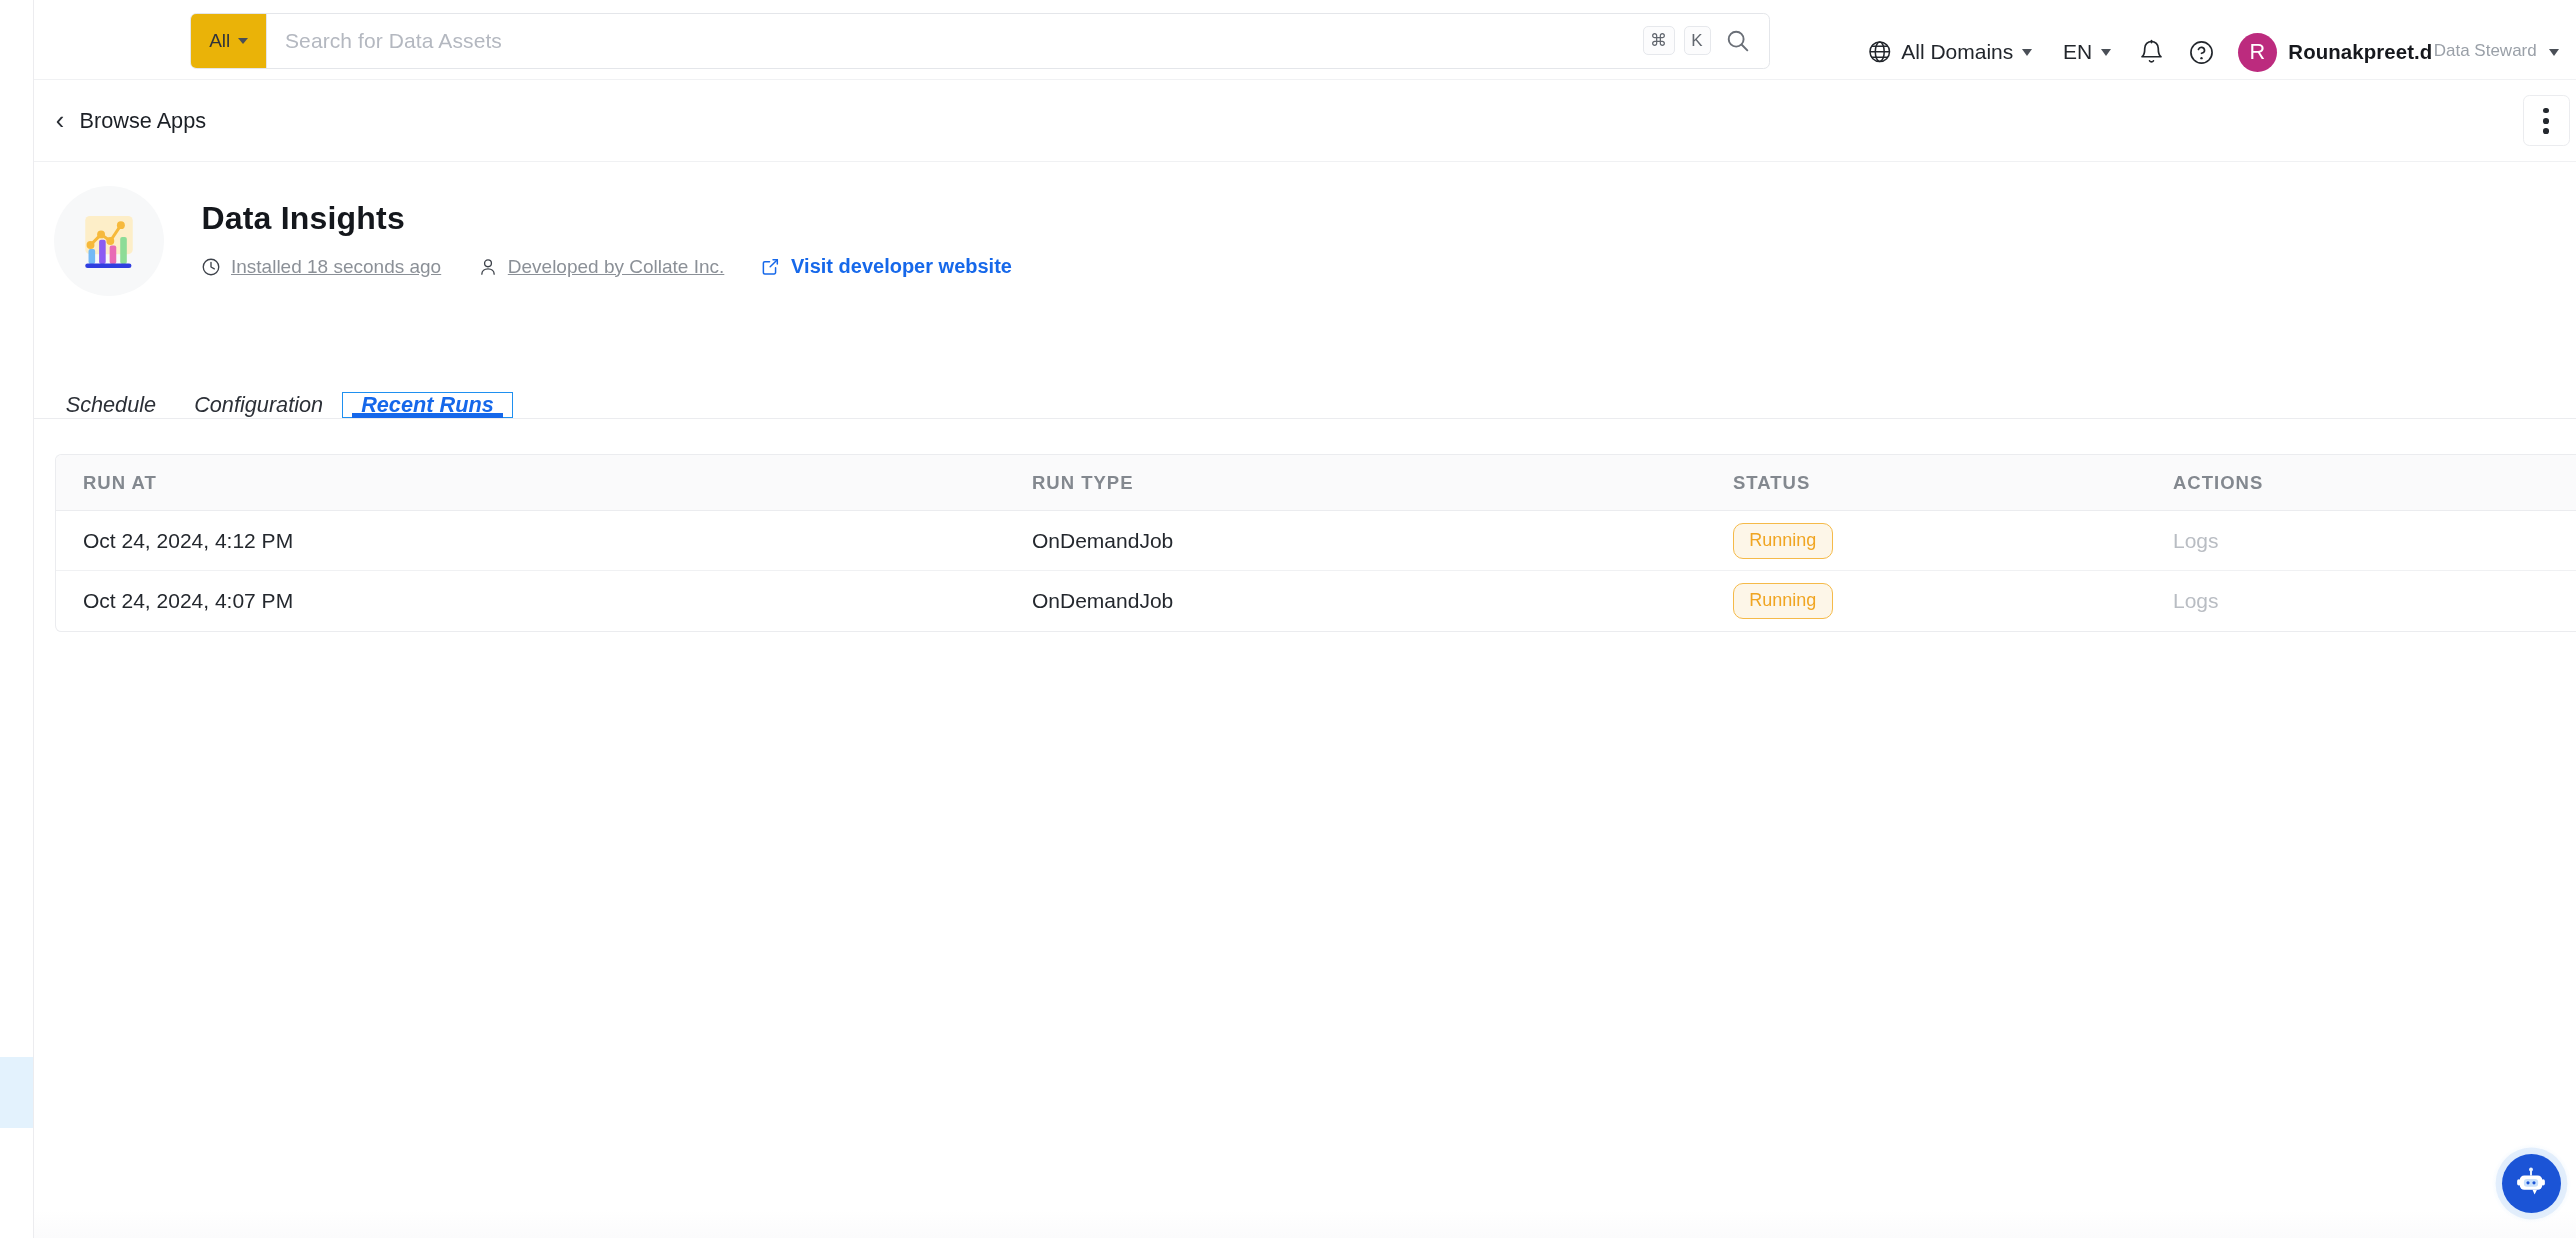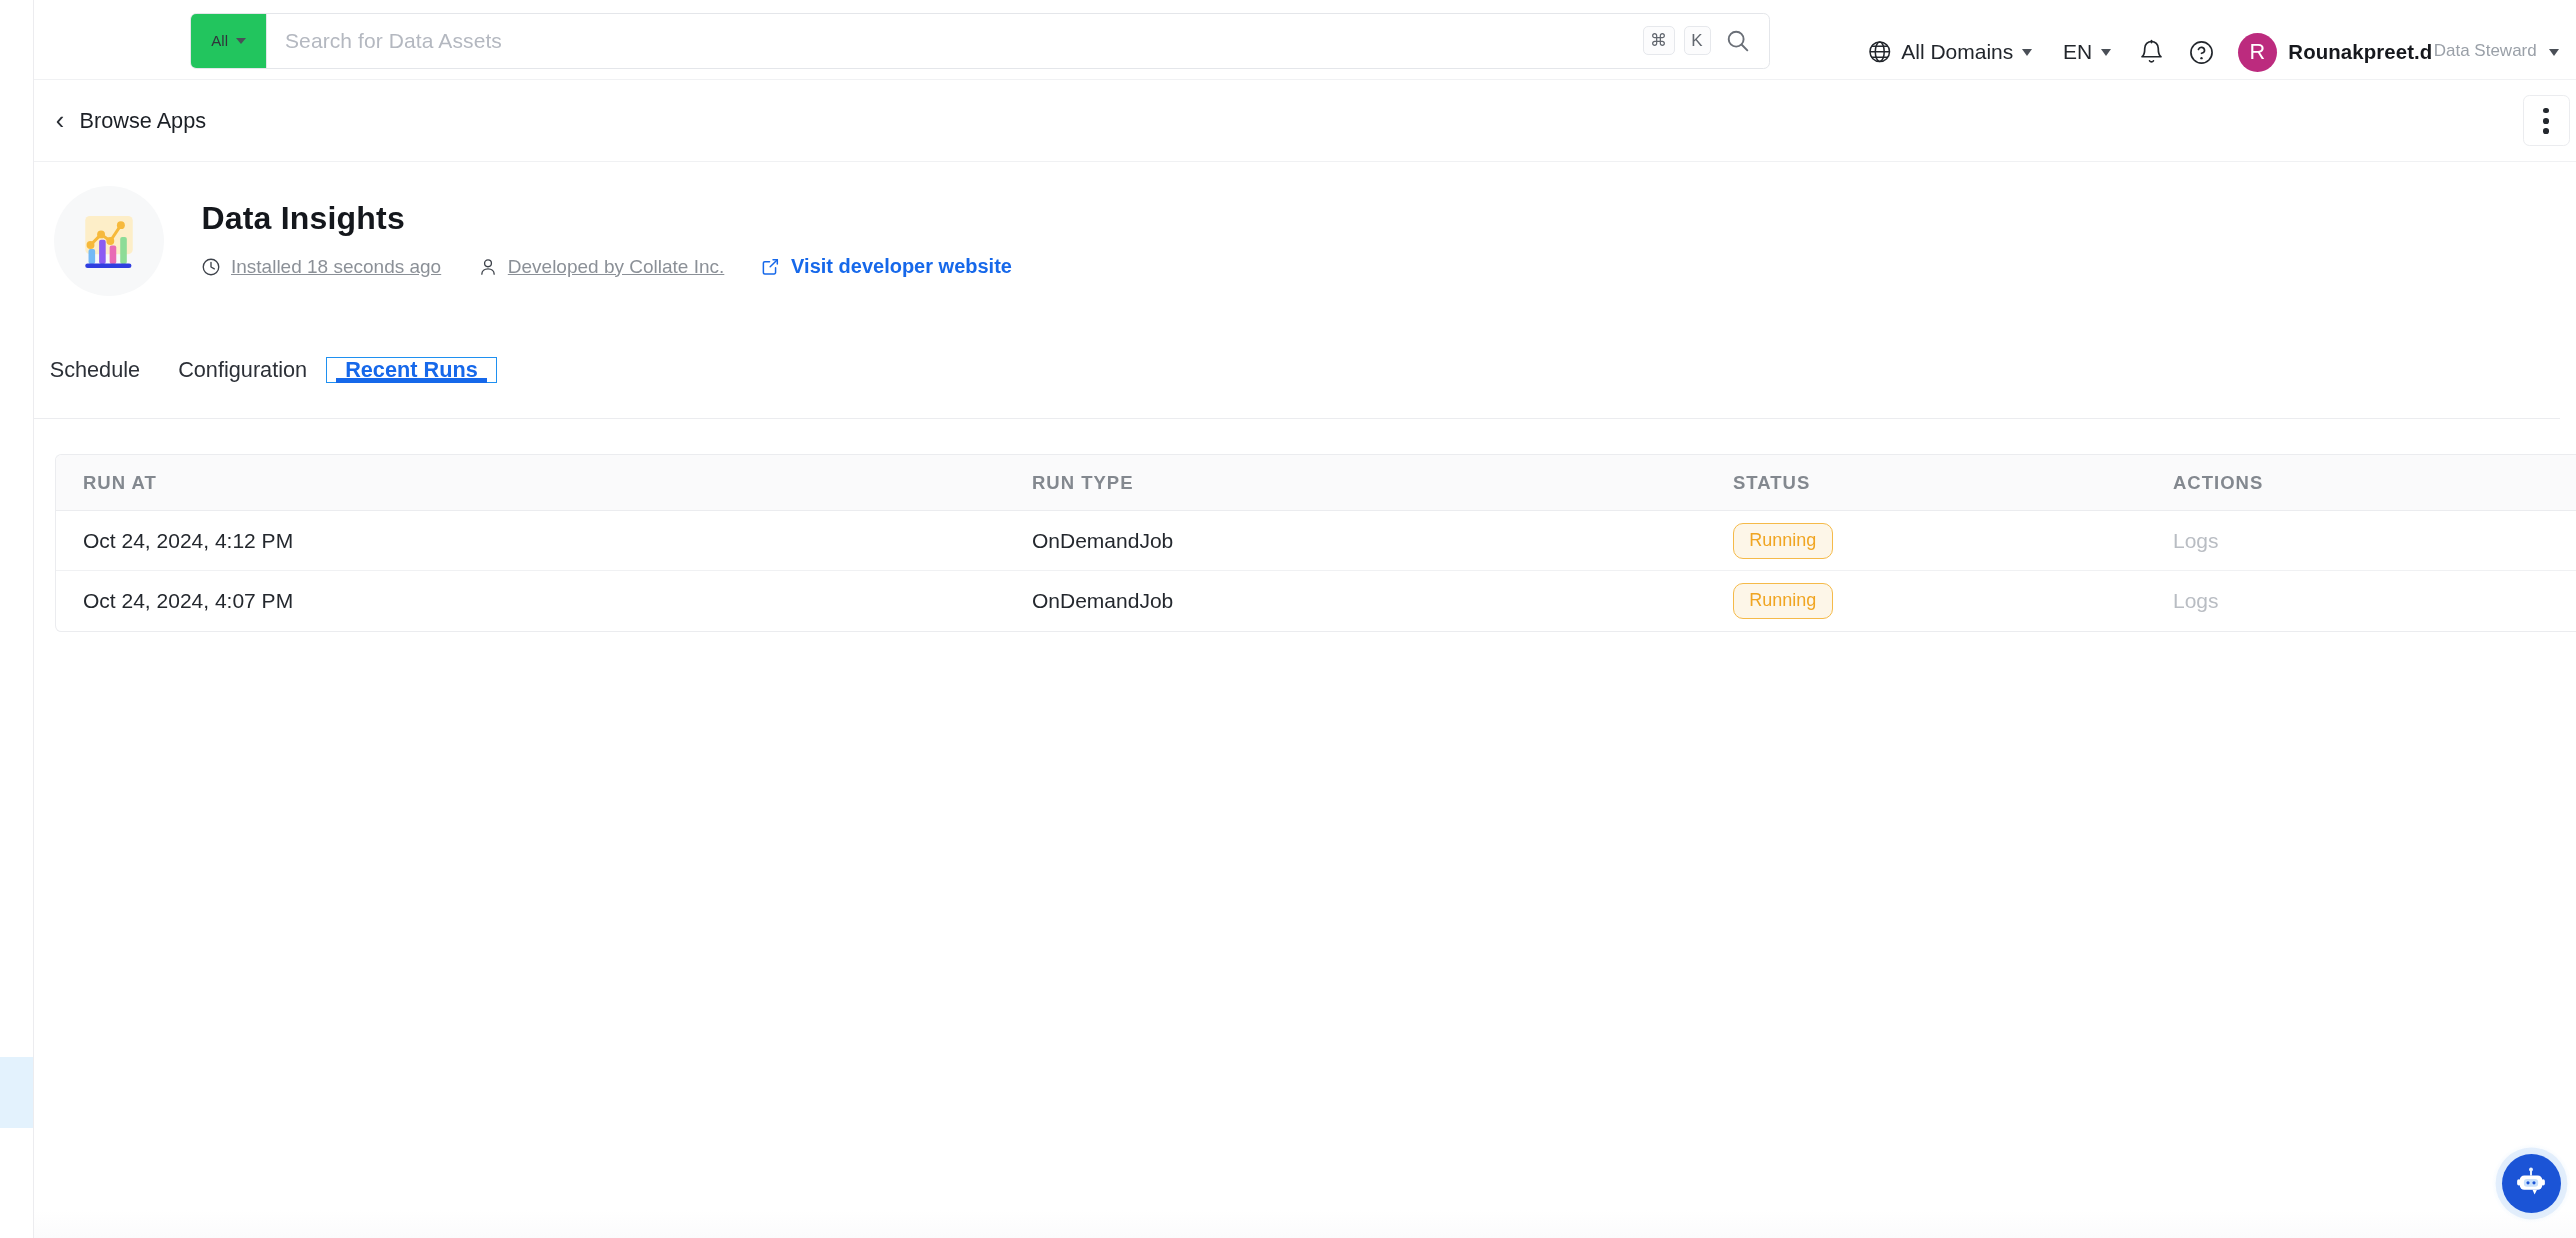--- a/index.html
+++ b/index.html
@@ -54,24 +54,24 @@
     border: 1.3px solid #e4e6ea;
     border-radius: 6.4px;
     background: #ffffff;
   }
   .search-scope {
     width: 76px;
     display: flex;
     align-items: center;
     justify-content: center;
     gap: 7.6px;
-    background: #22c55e;
+    background: #eab308;
     border-right: 1.3px solid #e4e6ea;
     border-radius: 5.1px 0 0 5.1px;
-    font-size: 15px;
+    font-size: 19px;
     color: #30343b;
     cursor: pointer;
   }
   .chev {
     display: inline-block;
     width: 0; height: 0;
     border-left: 5.7px solid transparent;
     border-right: 5.7px solid transparent;
     border-top: 7px solid #4a4f57;
   }
@@ -252,27 +252,28 @@
     font-size: 20px;
     font-weight: bold;
     color: #1668ea;
     cursor: pointer;
     white-space: nowrap;
   }
 
   
   .tabs {
     position: absolute;
-    top: 357px; left: 18px;
+    top: 357px; left: 34px;
     width: 2542px;
     height: 62px;
     display: flex;
-    align-items: flex-start;
+    align-items: flex-end;
     padding-left: 12.7px;
     border-bottom: 1.3px solid #ebecef;
+    font-style: italic;
   }
   .tab {
     display: flex;
     align-items: center;
     padding: 0 19px;
     font-size: 21.7px;
     color: #2c3037;
     cursor: pointer;
     position: relative;
   }

